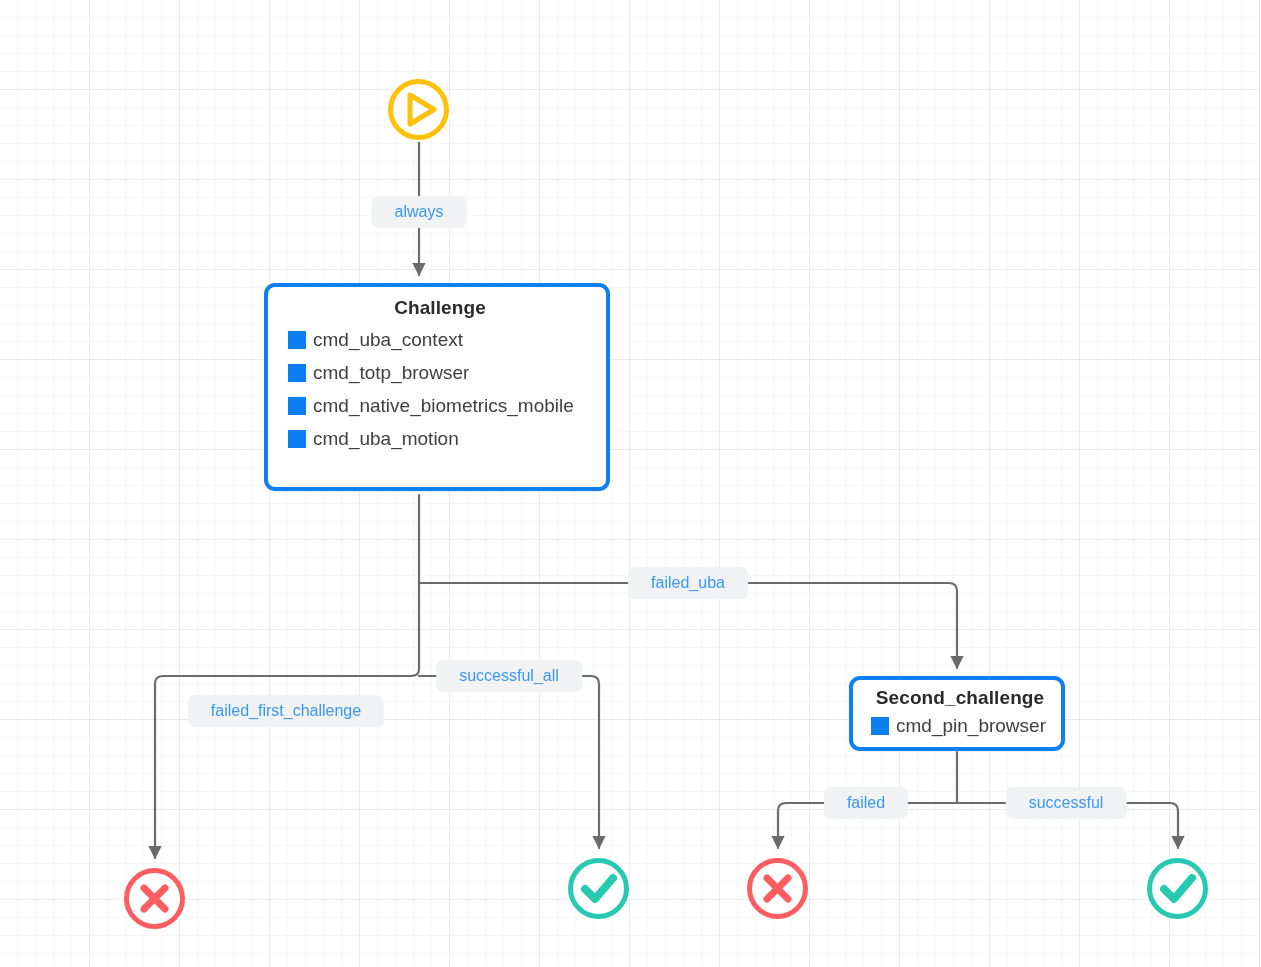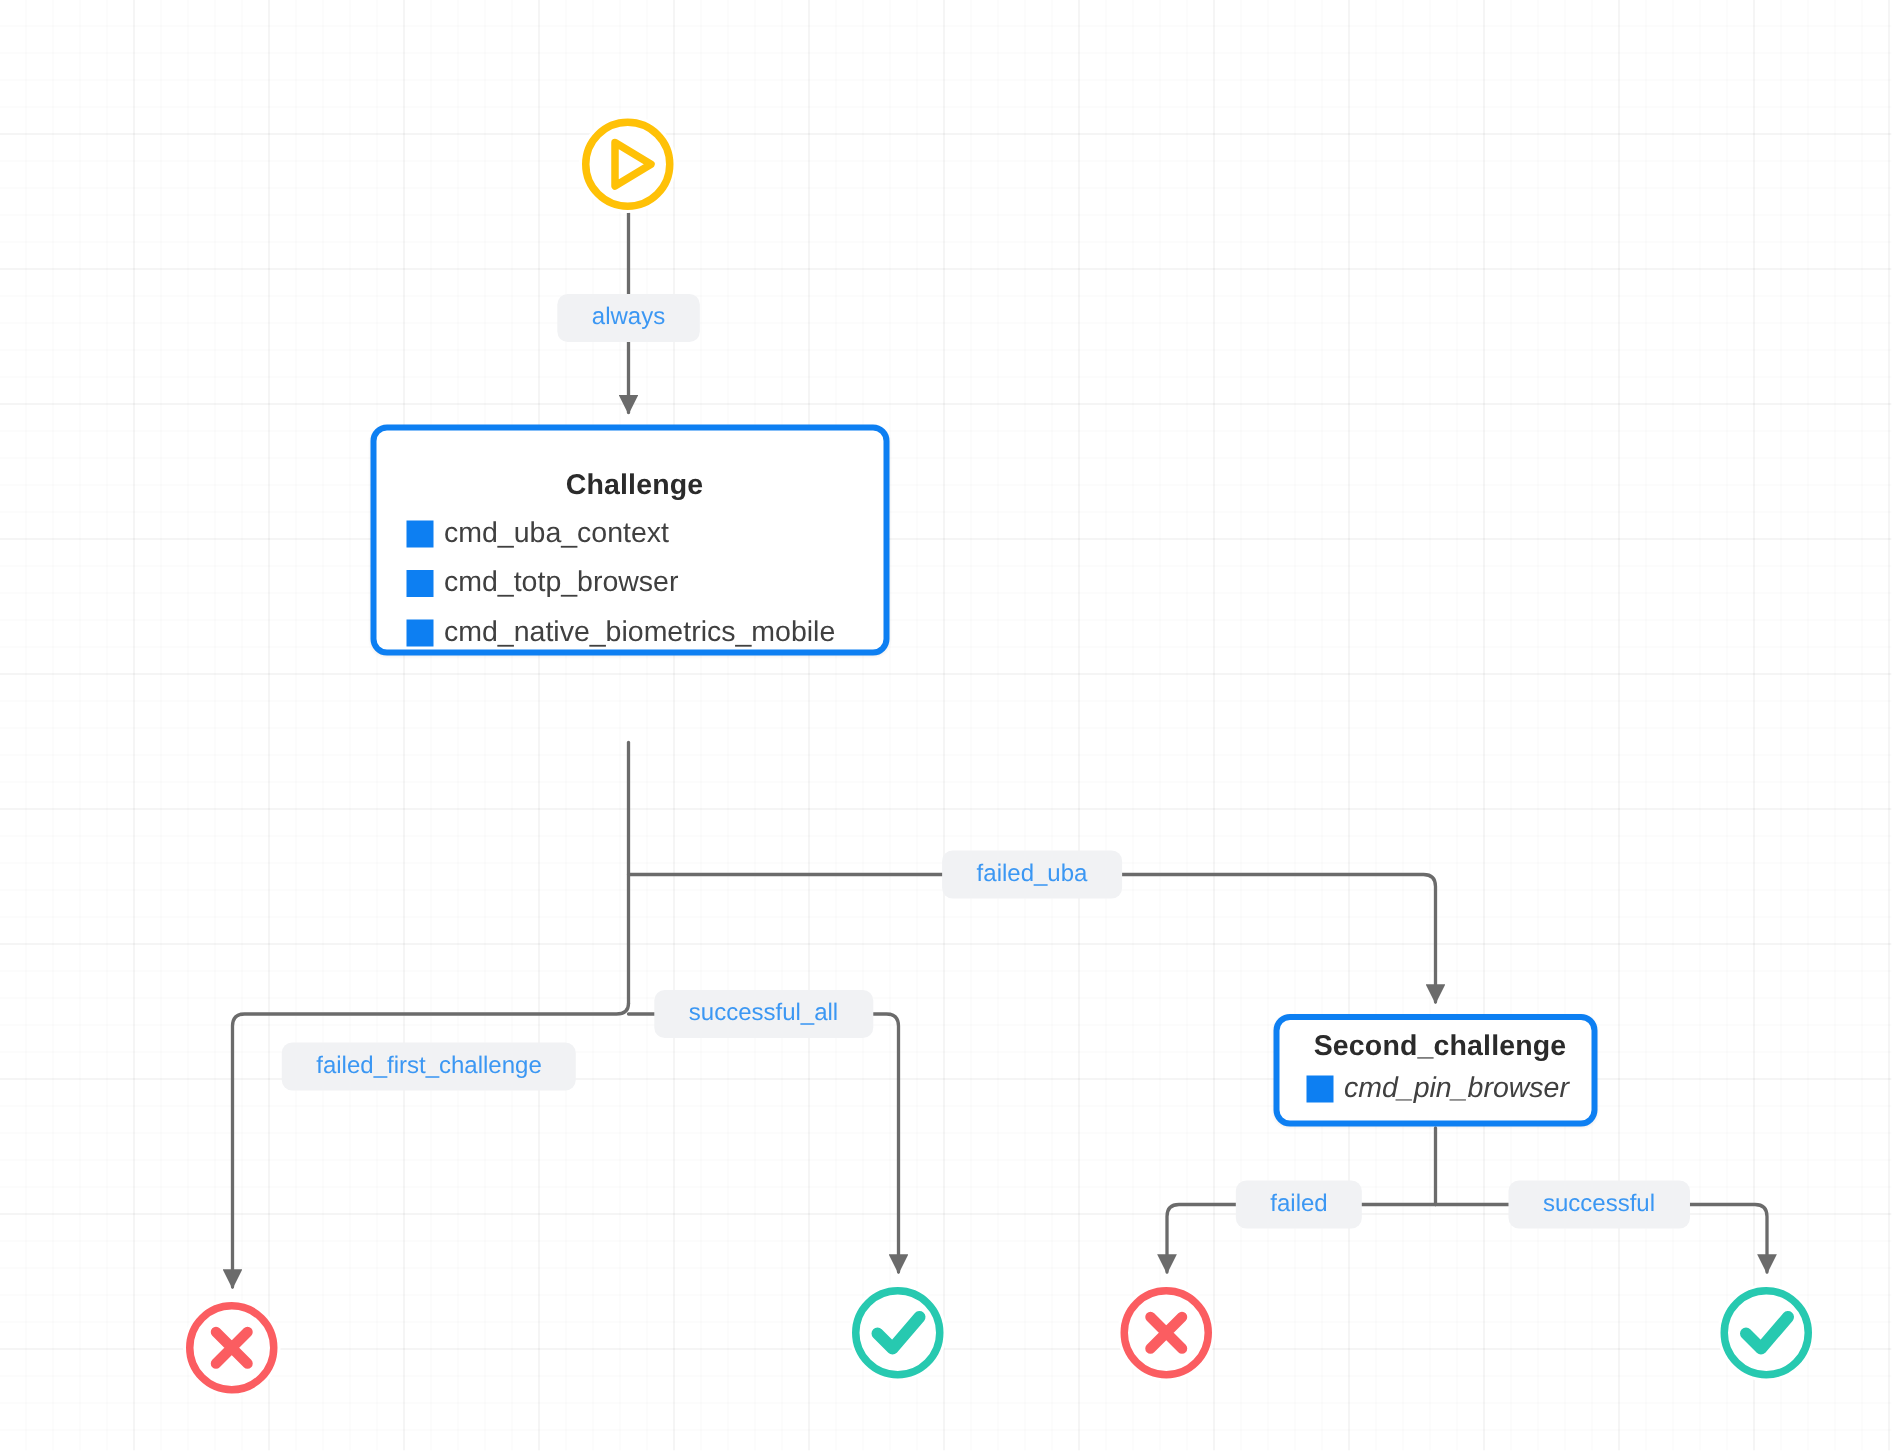--- a/index.html
+++ b/index.html
@@ -61,39 +61,39 @@
     width: 18px;
     height: 18px;
     flex: 0 0 18px;
     background: #0d7ff2;
     margin-right: 7px;
     display: inline-block;
   }
 
   
   #node-challenge {
-    left: 247px;
+    left: 264px;
     top: 283px;
     width: 346px;
-    height: 154px;
-    padding: 26px 14px 8px 20px;
+    height: 208px;
+    padding: 10px 14px 8px 20px;
   }
   #node-challenge .node-title { margin-bottom: 4px; }
   #node-challenge .node-item { height: 33px; }
 
   
   #node-second {
     left: 849px;
     top: 676px;
     width: 216px;
     height: 75px;
     padding: 7px 12px 6px 18px;
   }
   #node-second .node-title { margin-bottom: 2px; }
-  #node-second .node-item { height: 30px; font-style: italic; }
+  #node-second .node-item { height: 30px; }
 
   
   .marker {
     position: absolute;
     box-sizing: border-box;
     border-radius: 50%;
     background: #ffffff;
   }
   .marker svg { display: block; }
 
@@ -176,20 +176,24 @@
         <span>cmd_uba_context</span>
       </li>
       <li class="node-item">
         <span class="swatch"></span>
         <span>cmd_totp_browser</span>
       </li>
       <li class="node-item">
         <span class="swatch"></span>
         <span>cmd_native_biometrics_mobile</span>
       </li>
+      <li class="node-item">
+        <span class="swatch"></span>
+        <span>cmd_uba_motion</span>
+      </li>
     </ul>
   </div>
 
   <div class="node" id="node-second">
     <div class="node-title">Second_challenge</div>
     <ul class="node-items">
       <li class="node-item">
         <span class="swatch"></span>
         <span>cmd_pin_browser</span>
       </li>

